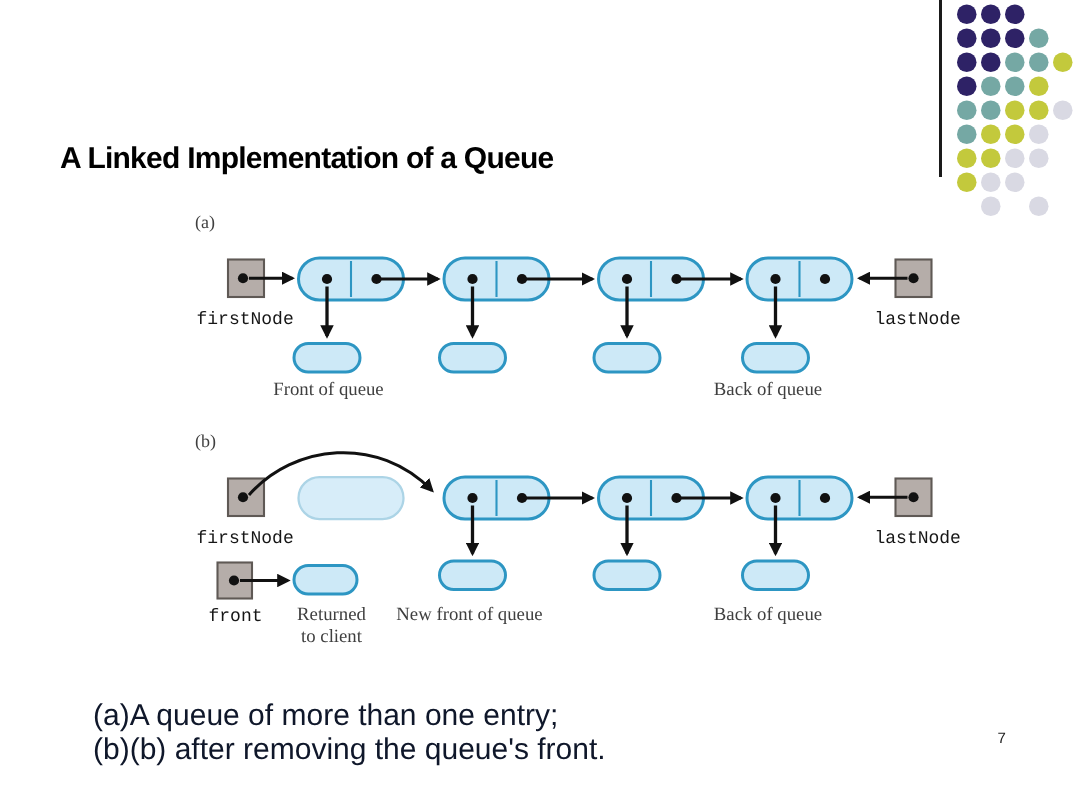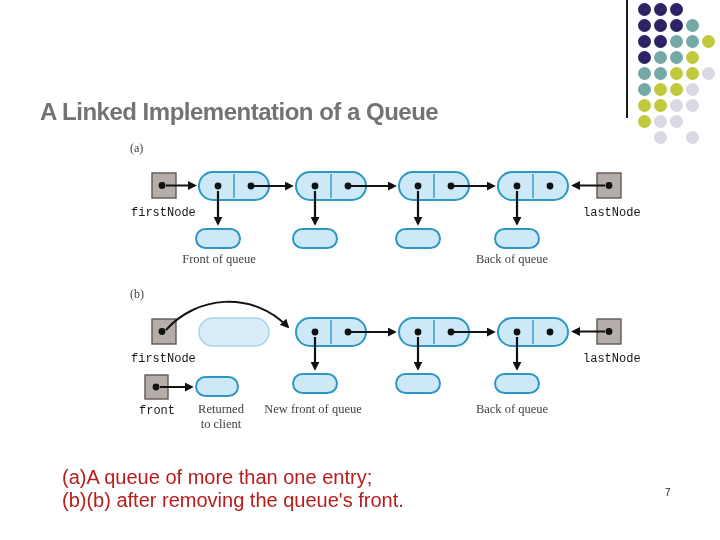--- a/index.html
+++ b/index.html
@@ -7,40 +7,40 @@
     width: 720px; height: 540px;
     background: #ffffff;
     position: relative;
     overflow: hidden;
     font-family: "Liberation Sans", sans-serif;
   }
   .slide-title {
     position: absolute;
     left: 40px; top: 82px;
     width: 600px;
-    font-size: 24px;
+    font-size: 20px;
     font-weight: bold;
     letter-spacing: -0.5px;
-    color: #737373;
+    color: #000000;
     white-space: nowrap;
   }
   .vline {
     position: absolute;
     left: 626px; top: 0;
     width: 2px; height: 118px;
     background: #1a1a1a;
   }
   .dot-grid { position: absolute; left: 0; top: 0; width: 720px; height: 150px; pointer-events: none; }
   .decor-dot { position: absolute; width: 13px; height: 13px; border-radius: 50%; }
   .figure-svg { position: absolute; left: 125px; top: 135px; }
   .caption {
     position: absolute;
     left: 62px;
     font-size: 20px;
-    color: #b91c1c;
+    color: #0f172a;
     white-space: nowrap;
   }
   .caption-a { top: 466px; }
   .caption-b { top: 489px; }
   .page-number {
     position: absolute;
     left: 665px; top: 487px;
     font-size: 10px;
     color: #222222;
   }

